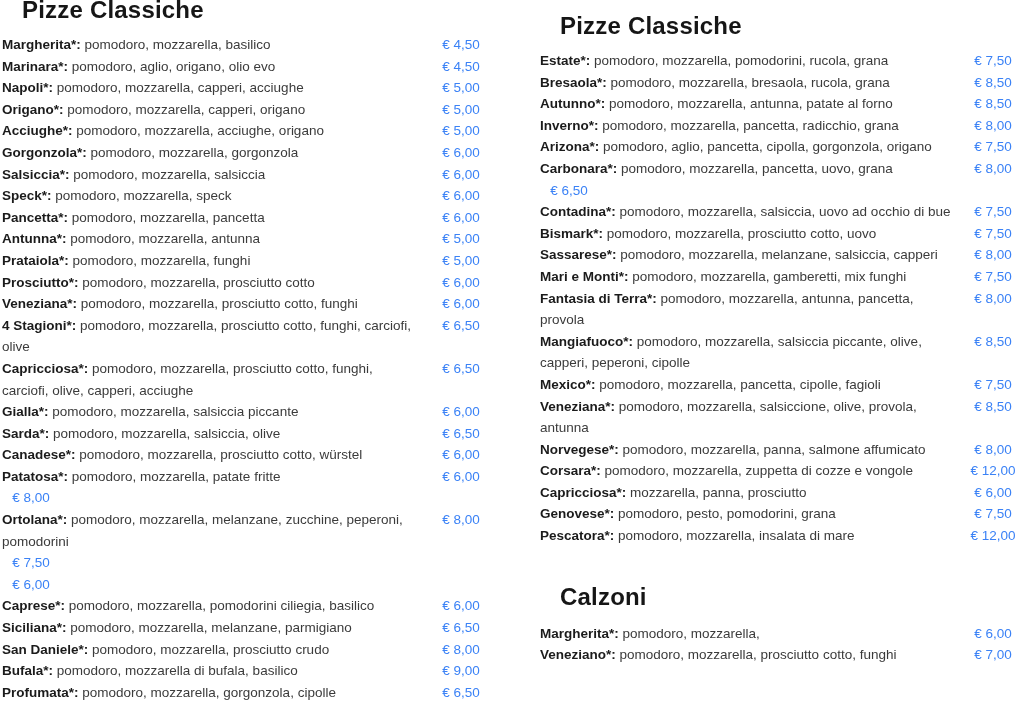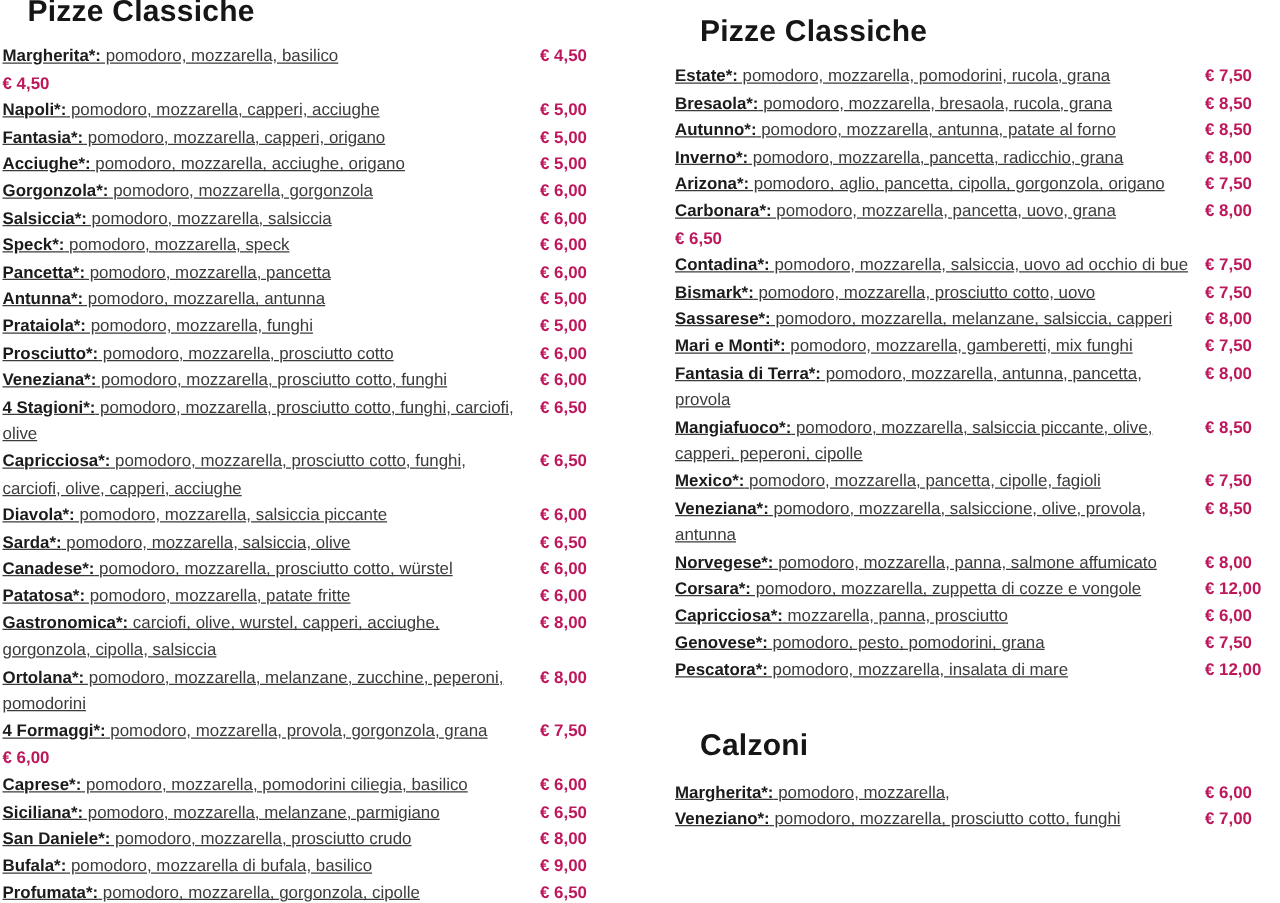--- a/index.html
+++ b/index.html
@@ -38,54 +38,54 @@
   .row {
     display: flex;
     align-items: flex-start;
     font-size: 13.5px;
     line-height: 21.6px;
   }
   .row .txt {
     flex: 1 1 auto;
     padding-right: 10px;
     color: #3b3b3b;
-    text-decoration: underline;
   }
   .row .nm {
     font-weight: 700;
     color: #1b1b1b;
   }
   .row .price {
     flex: 0 0 auto;
     width: 58px;
-    text-align: left;
+    text-align: center;
     white-space: nowrap;
-    font-weight: 700;
-    color: #be185d;
+    font-weight: 400;
+    color: #3b82f6;
   }
 </style>
 </head>
 <body>
 
 <div class="col col-left">
   <h1 class="section-title title-left">Pizze Classiche</h1>
   <div>
       <div class="row">
         <div class="txt"><span class="nm">Margherita*:</span><span class="ds"> pomodoro, mozzarella, basilico</span></div>
         <div class="price">€ 4,50</div>
       </div>
       <div class="row">
+        <div class="txt"><span class="nm">Marinara*:</span><span class="ds"> pomodoro, aglio, origano, olio evo</span></div>
         <div class="price">€ 4,50</div>
       </div>
       <div class="row">
         <div class="txt"><span class="nm">Napoli*:</span><span class="ds"> pomodoro, mozzarella, capperi, acciughe</span></div>
         <div class="price">€ 5,00</div>
       </div>
       <div class="row">
-        <div class="txt"><span class="nm">Fantasia*:</span><span class="ds"> pomodoro, mozzarella, capperi, origano</span></div>
+        <div class="txt"><span class="nm">Origano*:</span><span class="ds"> pomodoro, mozzarella, capperi, origano</span></div>
         <div class="price">€ 5,00</div>
       </div>
       <div class="row">
         <div class="txt"><span class="nm">Acciughe*:</span><span class="ds"> pomodoro, mozzarella, acciughe, origano</span></div>
         <div class="price">€ 5,00</div>
       </div>
       <div class="row">
         <div class="txt"><span class="nm">Gorgonzola*:</span><span class="ds"> pomodoro, mozzarella, gorgonzola</span></div>
         <div class="price">€ 6,00</div>
       </div>
@@ -119,45 +119,43 @@
       </div>
       <div class="row">
         <div class="txt"><span class="nm">4 Stagioni*:</span><span class="ds"> pomodoro, mozzarella, prosciutto cotto, funghi, carciofi, olive</span></div>
         <div class="price">€ 6,50</div>
       </div>
       <div class="row">
         <div class="txt"><span class="nm">Capricciosa*:</span><span class="ds"> pomodoro, mozzarella, prosciutto cotto, funghi, carciofi, olive, capperi, acciughe</span></div>
         <div class="price">€ 6,50</div>
       </div>
       <div class="row">
-        <div class="txt"><span class="nm">Diavola*:</span><span class="ds"> pomodoro, mozzarella, salsiccia piccante</span></div>
+        <div class="txt"><span class="nm">Gialla*:</span><span class="ds"> pomodoro, mozzarella, salsiccia piccante</span></div>
         <div class="price">€ 6,00</div>
       </div>
       <div class="row">
         <div class="txt"><span class="nm">Sarda*:</span><span class="ds"> pomodoro, mozzarella, salsiccia, olive</span></div>
         <div class="price">€ 6,50</div>
       </div>
       <div class="row">
         <div class="txt"><span class="nm">Canadese*:</span><span class="ds"> pomodoro, mozzarella, prosciutto cotto, würstel</span></div>
         <div class="price">€ 6,00</div>
       </div>
       <div class="row">
         <div class="txt"><span class="nm">Patatosa*:</span><span class="ds"> pomodoro, mozzarella, patate fritte</span></div>
         <div class="price">€ 6,00</div>
       </div>
       <div class="row">
-        <div class="txt"><span class="nm">Gastronomica*:</span><span class="ds"> carciofi, olive, wurstel, capperi, acciughe, gorgonzola, cipolla, salsiccia</span></div>
         <div class="price">€ 8,00</div>
       </div>
       <div class="row">
         <div class="txt"><span class="nm">Ortolana*:</span><span class="ds"> pomodoro, mozzarella, melanzane, zucchine, peperoni, pomodorini</span></div>
         <div class="price">€ 8,00</div>
       </div>
       <div class="row">
-        <div class="txt"><span class="nm">4 Formaggi*:</span><span class="ds"> pomodoro, mozzarella, provola, gorgonzola, grana</span></div>
         <div class="price">€ 7,50</div>
       </div>
       <div class="row">
         <div class="price">€ 6,00</div>
       </div>
       <div class="row">
         <div class="txt"><span class="nm">Caprese*:</span><span class="ds"> pomodoro, mozzarella, pomodorini ciliegia, basilico</span></div>
         <div class="price">€ 6,00</div>
       </div>
       <div class="row">

